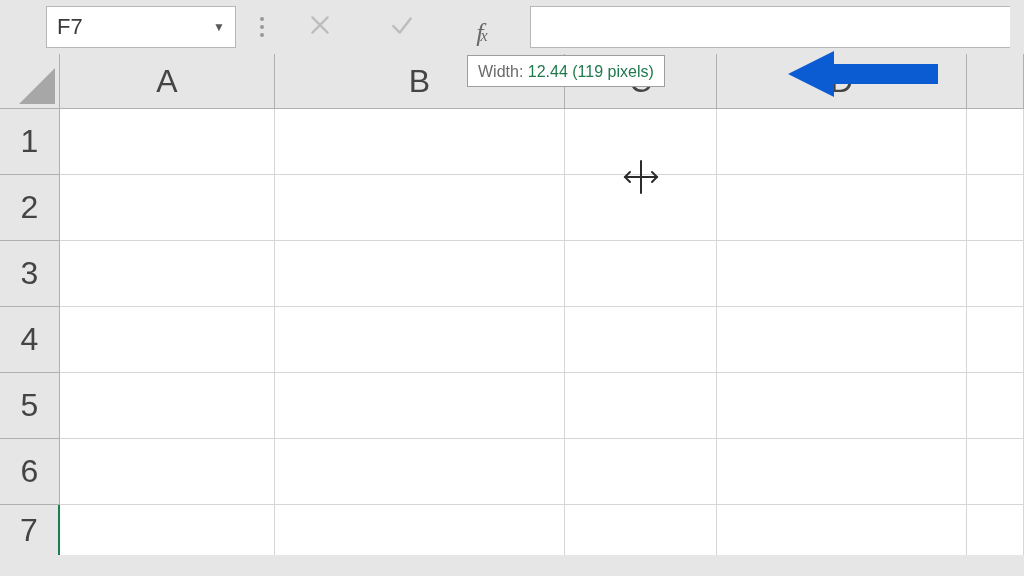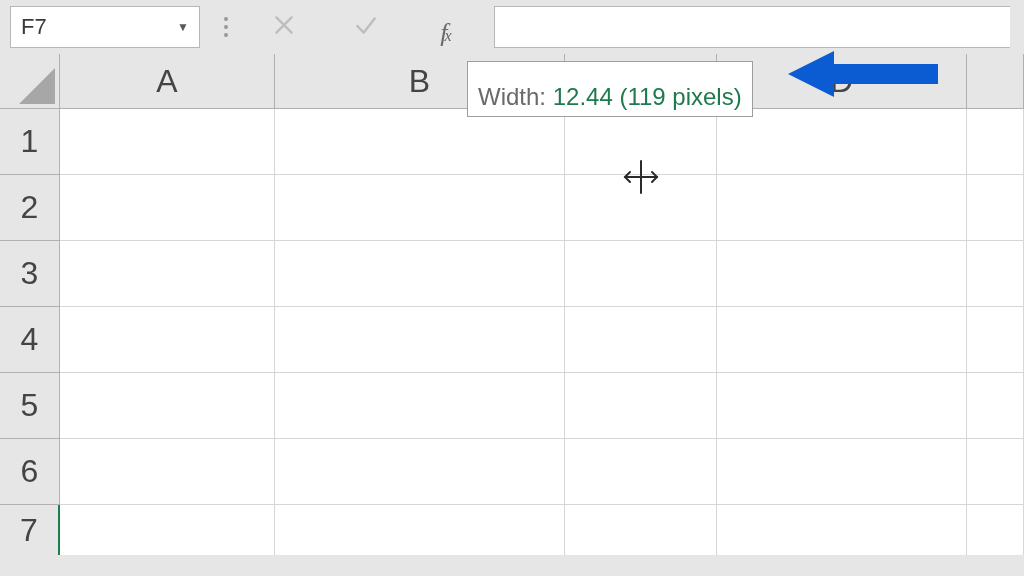--- a/index.html
+++ b/index.html
@@ -12,20 +12,21 @@
   }
 
   
   .formula-bar {
     display: flex;
     align-items: center;
     height: 54px;
     background: #e6e6e6;
     padding: 5px 24px 5px 10px;
     gap: 18px;
+    margin-left: 36px;
   }
   .name-box {
     width: 190px;
     height: 42px;
     background: #ffffff;
     border: 1px solid #b7b7b7;
     display: flex;
     align-items: center;
     padding: 0 10px;
     font-size: 22px;
@@ -89,25 +90,25 @@
     background: #ffffff;
     border: 1px solid #b7b7b7;
     margin-right: -10px;
     border-right: none;
   }
 
   
   .tooltip {
     position: absolute;
     left: 467px;
-    top: 61px;
+    top: 55px;
     background: #ffffff;
     border: 1px solid #9e9e9e;
-    padding: 21px 10px 5px 10px;
-    font-size: 24px;
+    padding: 7px 10px 5px 10px;
+    font-size: 16px;
     color: #6a6a6a;
     z-index: 50;
     white-space: nowrap;
   }
   .tooltip .tval {
     color: #1f7a4d;
   }
 
   
   .annotation-arrow {

